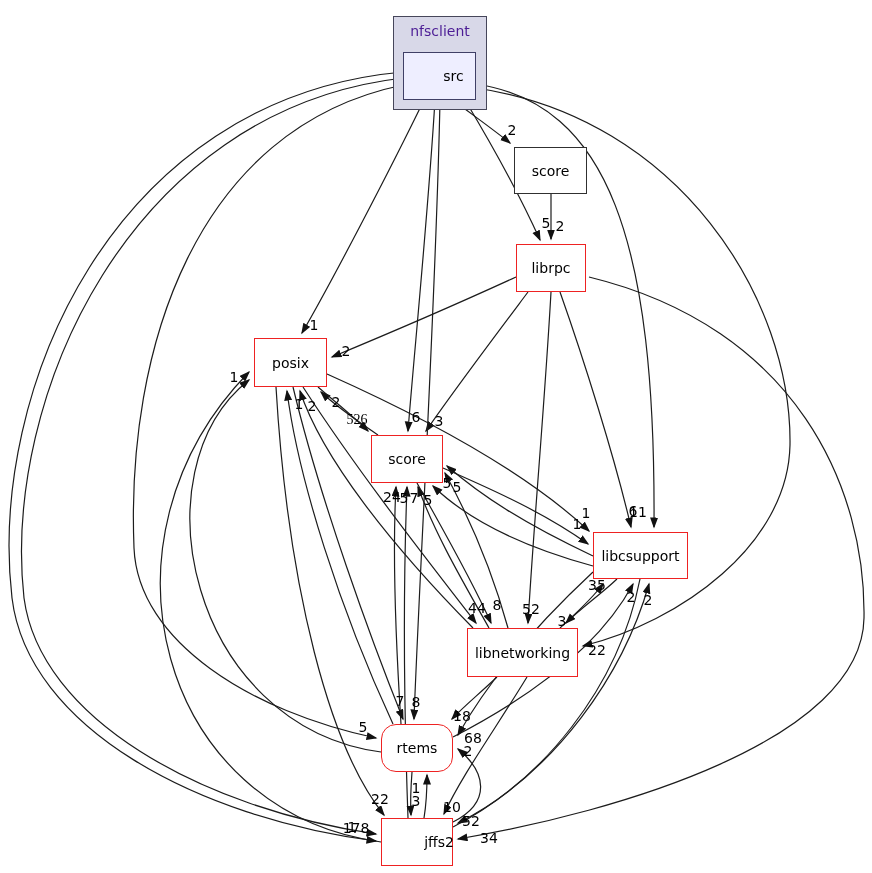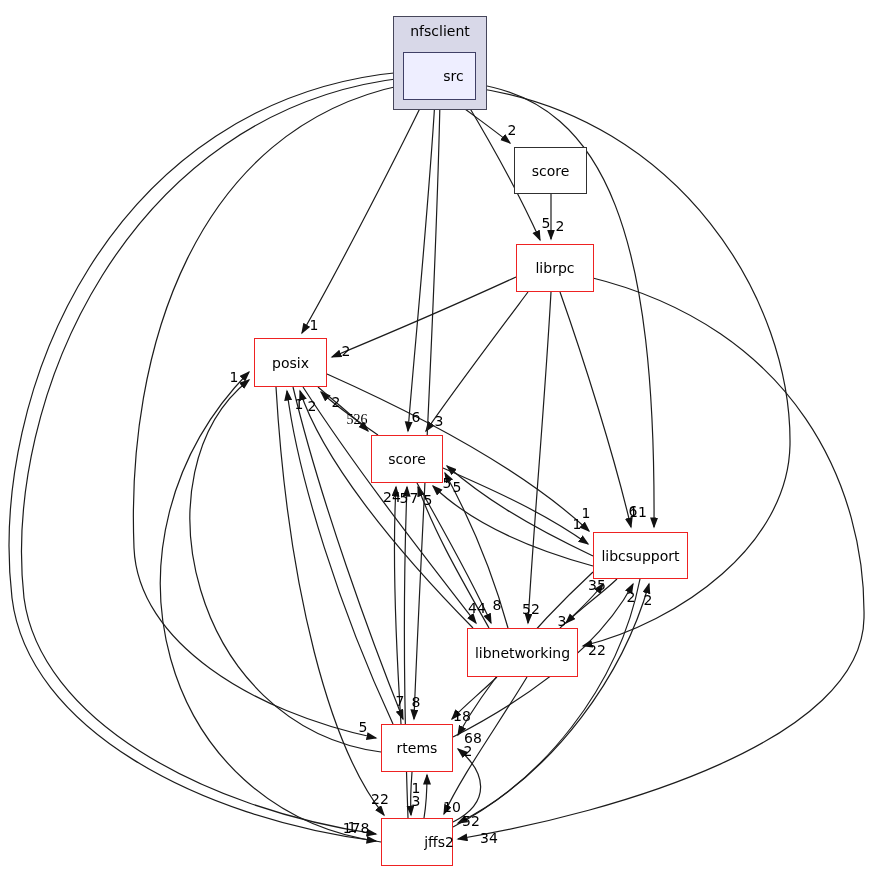--- a/index.html
+++ b/index.html
@@ -16,21 +16,21 @@
     border:1px solid #46465a;
     background:#d8d8e8;
     box-sizing:border-box;
   }
   .cluster-label{
     position:absolute;
     width:100%;
     text-align:center;
     top:6px;
     font-size:14px;
-    color:#000000;
+    color:#4c1d95;
   }
   .node{
     position:absolute;
     box-sizing:border-box;
     background:#ffffff;
     display:flex;
     align-items:center;
     justify-content:center;
     font-size:14px;
     color:#000;
@@ -107,26 +107,26 @@
       </g>
   </svg>
 
   <div class="cluster" id="cluster-box" style="left:393px;top:16px;width:94px;height:94px;">
     <div class="cluster-label">nfsclient</div>
   </div>
 
   <div id="nodes">
       <div class="node dir" style="left: 403px; top: 52px; width: 73px; height: 48px; padding-left: 28px;">src</div>
       <div class="node plain" style="left: 514px; top: 147px; width: 73px; height: 47px;">score</div>
-      <div class="node red" style="left: 516px; top: 244px; width: 78px; height: 48px;">librpc</div>
+      <div class="node red" style="left: 516px; top: 244px; width: 70px; height: 48px;">librpc</div>
       <div class="node red" style="left: 254px; top: 338px; width: 73px; height: 49px;">posix</div>
       <div class="node red" style="left: 371px; top: 435px; width: 72px; height: 48px;">score</div>
       <div class="node red" style="left: 593px; top: 532px; width: 95px; height: 47px;">libcsupport</div>
       <div class="node red" style="left: 467px; top: 628px; width: 111px; height: 49px;">libnetworking</div>
-      <div class="node red" style="left: 381px; top: 724px; width: 72px; height: 48px;">rtems</div>
+      <div class="node red" style="left: 381px; top: 724px; width: 72px; height: 48px; border-radius: 15px;">rtems</div>
       <div class="node red" style="left: 381px; top: 818px; width: 72px; height: 48px; padding-left: 44px;">jffs2</div>
     </div>
   <div id="edge-labels">
       <span class="edge-label" style="left: 512px; top: 130px;">2</span>
       <span class="edge-label" style="left: 546px; top: 223px;">5</span>
       <span class="edge-label" style="left: 560px; top: 226px;">2</span>
       <span class="edge-label" style="left: 314px; top: 325px;">1</span>
       <span class="edge-label" style="left: 346px; top: 351px;">2</span>
       <span class="edge-label" style="left: 234px; top: 377px;">1</span>
       <span class="edge-label" style="left: 299px; top: 404px;">1</span>

